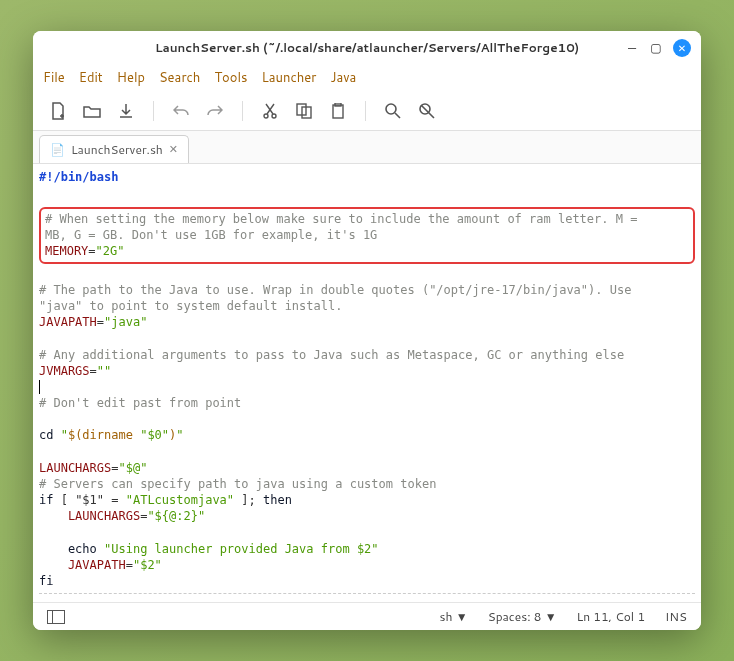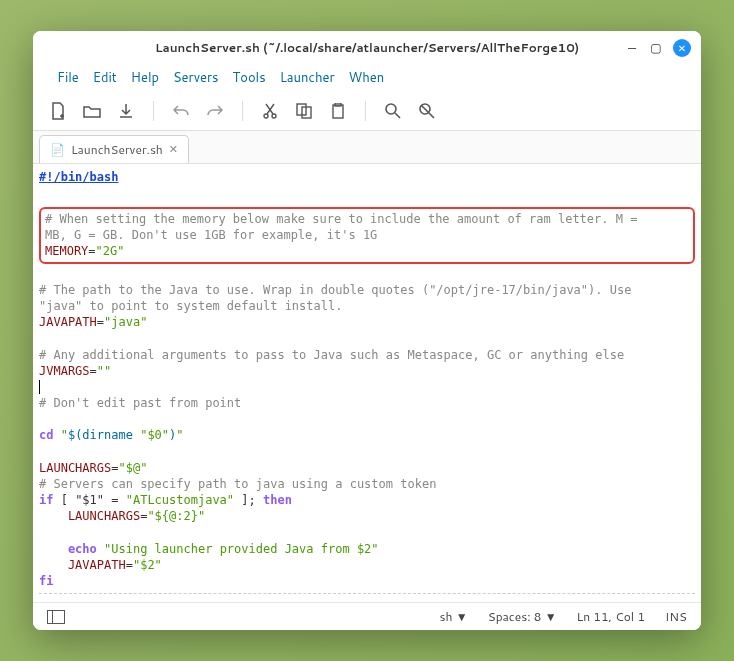--- a/index.html
+++ b/index.html
@@ -41,24 +41,24 @@
     right: 10px;
     top: 8px;
     display: flex;
     gap: 10px;
     align-items: center;
   }
   .win-btn { width: 14px; height: 14px; display:flex; align-items:center; justify-content:center; color:#333; font-size:12px; cursor:pointer; }
   .win-close { background:#1e90ff; border-radius:50%; color:#fff; width:18px; height:18px; font-size:10px; display:flex; align-items:center; justify-content:center; }
   .menubar {
     background:#fff;
-    padding: 6px 24px;
+    padding: 6px 10px;
     display:flex;
     gap:14px;
-    color:#0369a1;
+    color:#a16207;
     font-size:13px;
   }
   .menu-item{ cursor:pointer; }
   .toolbar {
     background:#fff;
     border-bottom:1px solid #e0e0e0;
     padding: 6px 12px;
     display:flex;
     gap:8px;
     align-items:center;
@@ -69,26 +69,26 @@
   .tab {
     background:#fff; border:1px solid #d0d0d0; border-bottom:none; border-radius:5px 5px 0 0;
     padding:5px 10px; display:flex; gap:6px; align-items:center; font-size:12px; color:#555; margin-top:4px;
   }
   .tab-close{ font-size:11px; color:#888; cursor:pointer;}
   .editor {
     background:#fff; font-family:"DejaVu Sans Mono","Menlo",monospace; font-size:12px;
     line-height:1.35; padding:4px 6px 8px 6px; white-space:pre; overflow:hidden; color:#333;
     border-top:1px solid #fff;
   }
-  .shebang{ color:#1a47d6; font-weight:bold;text-decoration:underline; }
+  .shebang{ color:#1a47d6; font-weight:bold; }
   .comment{ color:#888a85; }
   .var{ color:#8a0f0f; }
   .str{ color:#4e9a06; }
-  .kw{ color:#8b5cf6; font-weight:bold;}
-  .inner{ color:#0369a1;}
+  .kw{ color:#0f172a; font-weight:normal;}
+  .inner{ color:#a16207;}
   .highlight-box{
     border:2px solid #e33a3a; border-radius:6px; padding:2px 4px; margin-top:6px; margin-bottom:2px;
   }
   .cursor{ border-left:1px solid #000; display:inline-block; height:14px; vertical-align:middle;}
   .dashed{ border-bottom:1px dashed #ccc; height:1px; margin-top:4px;}
   .statusbar{
     background:#fff; border-top:1px solid #e5e5e5; padding:5px 14px; display:flex; align-items:center; gap:20px; font-size:12px; color:#444;
   }
   .status-spacer{flex:1;}
   .side-icon{ width:18px;height:14px;border:1px solid #555; position:relative;}
@@ -106,24 +106,24 @@
       <div class="win-btn">—</div>
       <div class="win-btn">▢</div>
       <div class="win-close">✕</div>
     </div>
   </div>
 
   <div class="menubar">
     <span class="menu-item">File</span>
     <span class="menu-item">Edit</span>
     <span class="menu-item">Help</span>
-    <span class="menu-item">Servers</span>
+    <span class="menu-item">Search</span>
     <span class="menu-item">Tools</span>
     <span class="menu-item">Launcher</span>
-    <span class="menu-item">When</span>
+    <span class="menu-item">Java</span>
   </div>
 
   <div class="toolbar">
     <div class="tool-btn">
         <svg width="16" height="18" viewBox="0 0 16 18">
           <path d="M3 1h7l3 3v13H3z" fill="none" stroke="#555" stroke-width="1.5"></path>
           <path d="M12 12v4M10 14h4" stroke="#555" stroke-width="1.5" fill="none"></path>
         </svg>
       </div>
     <div class="tool-btn">

